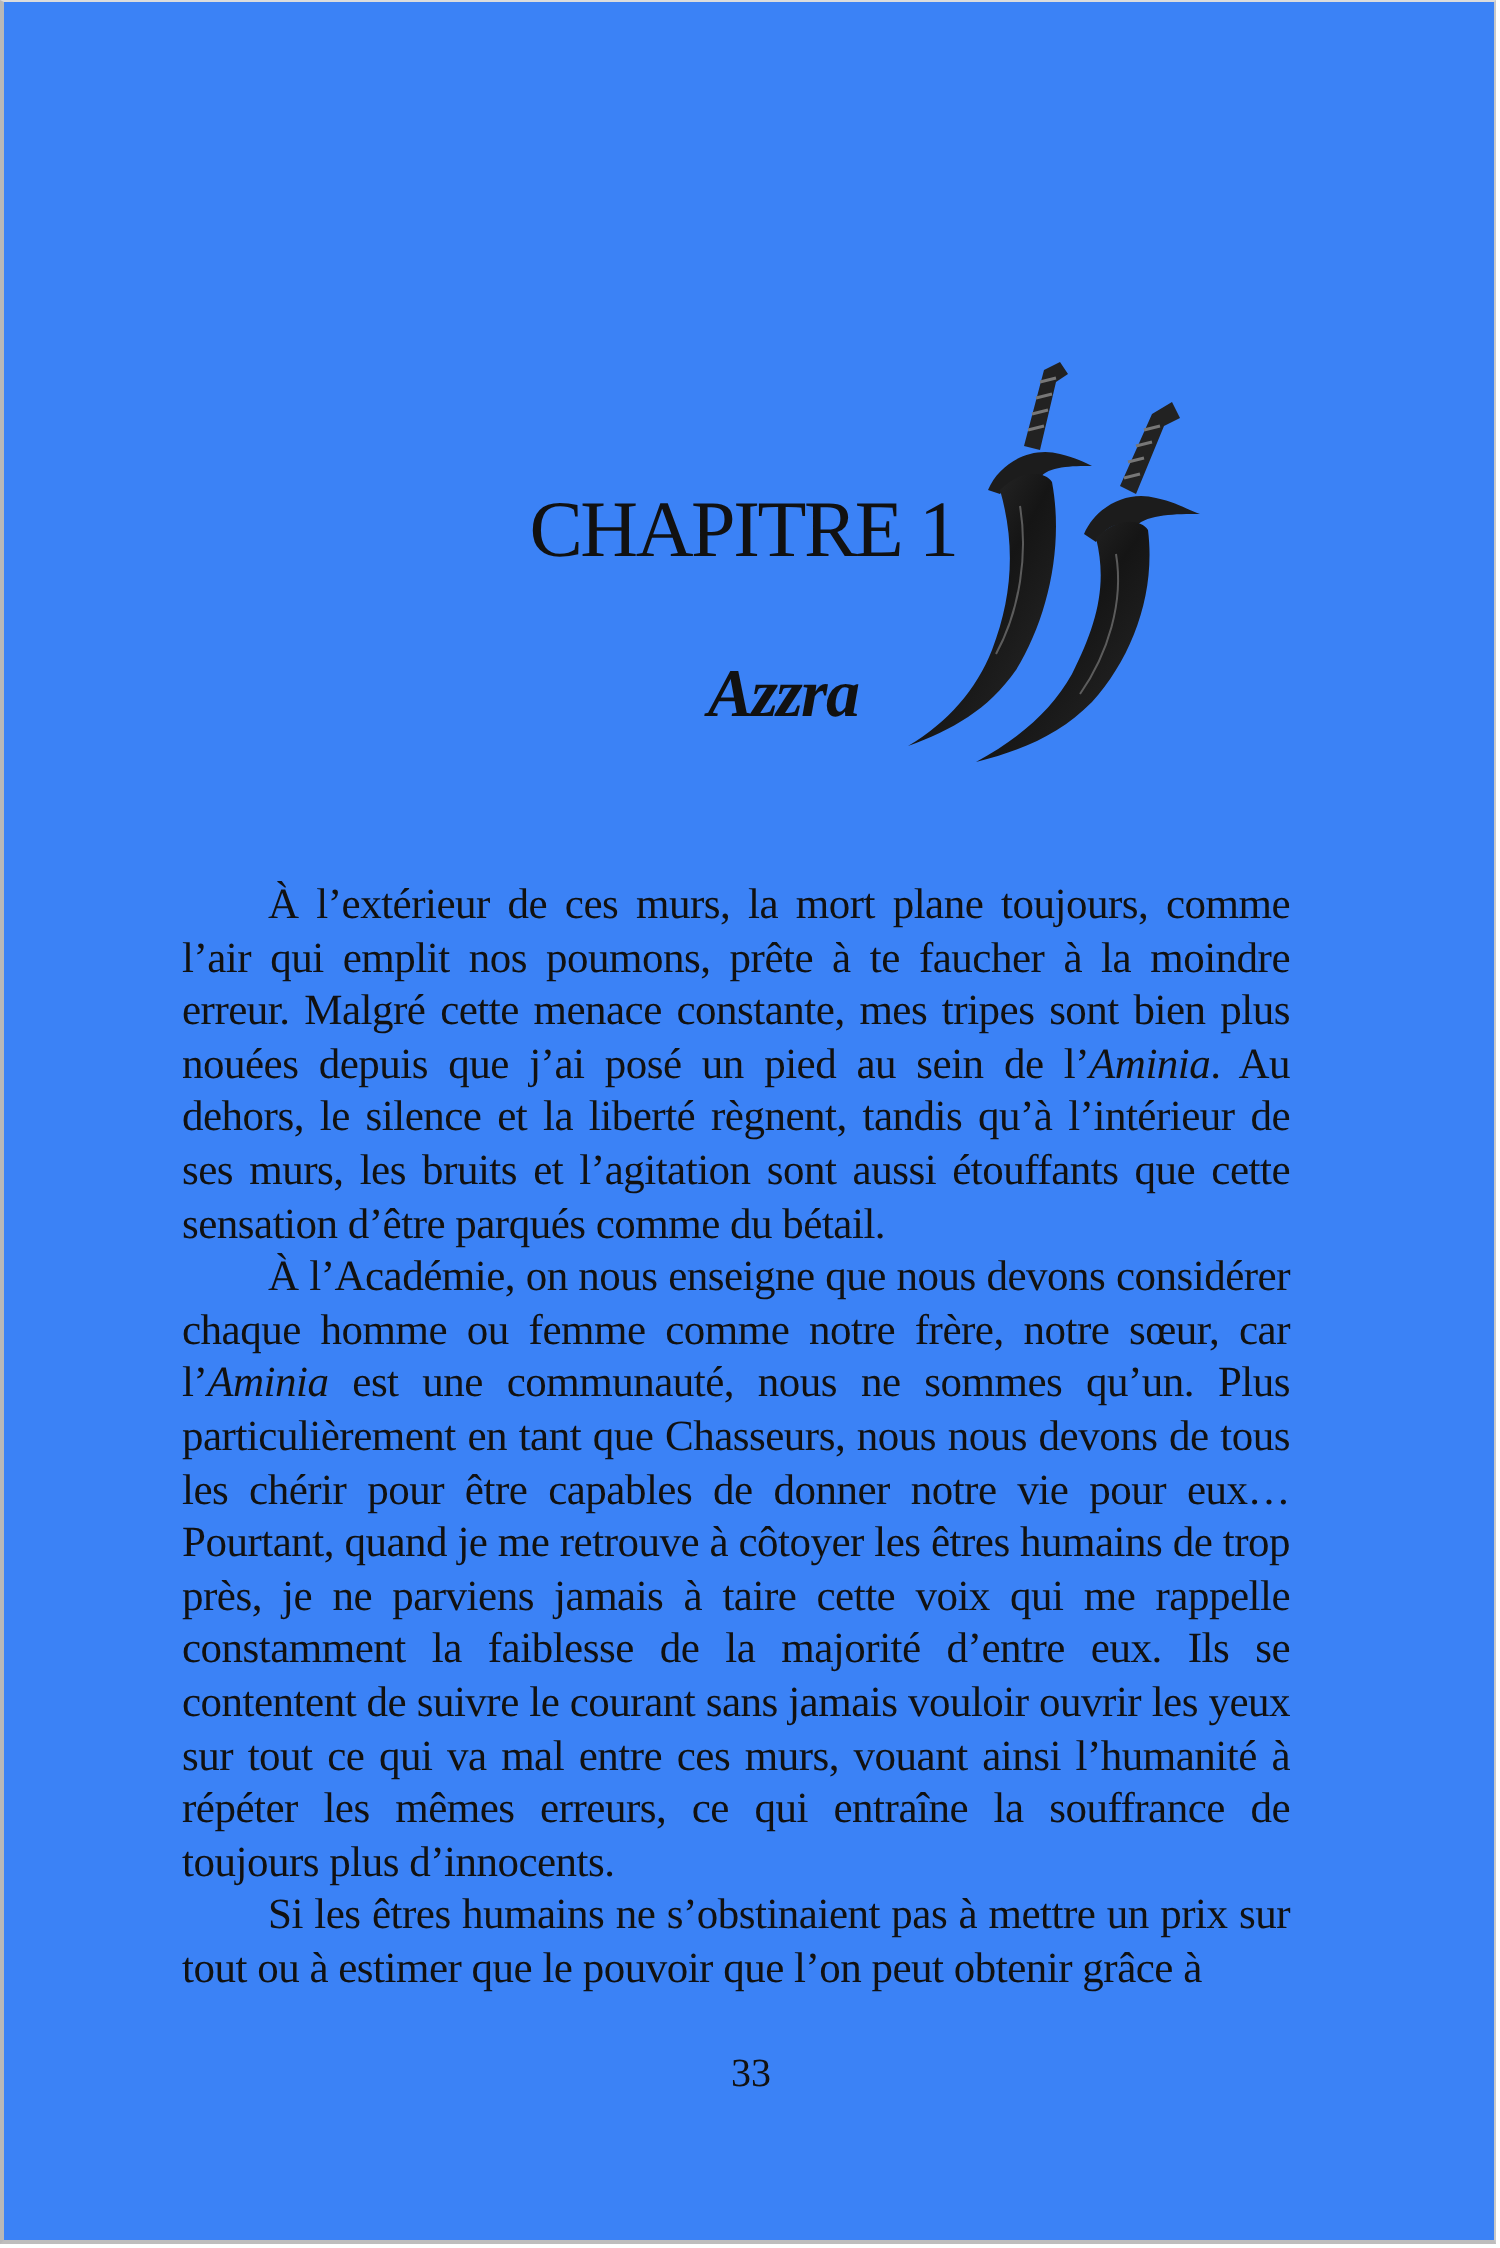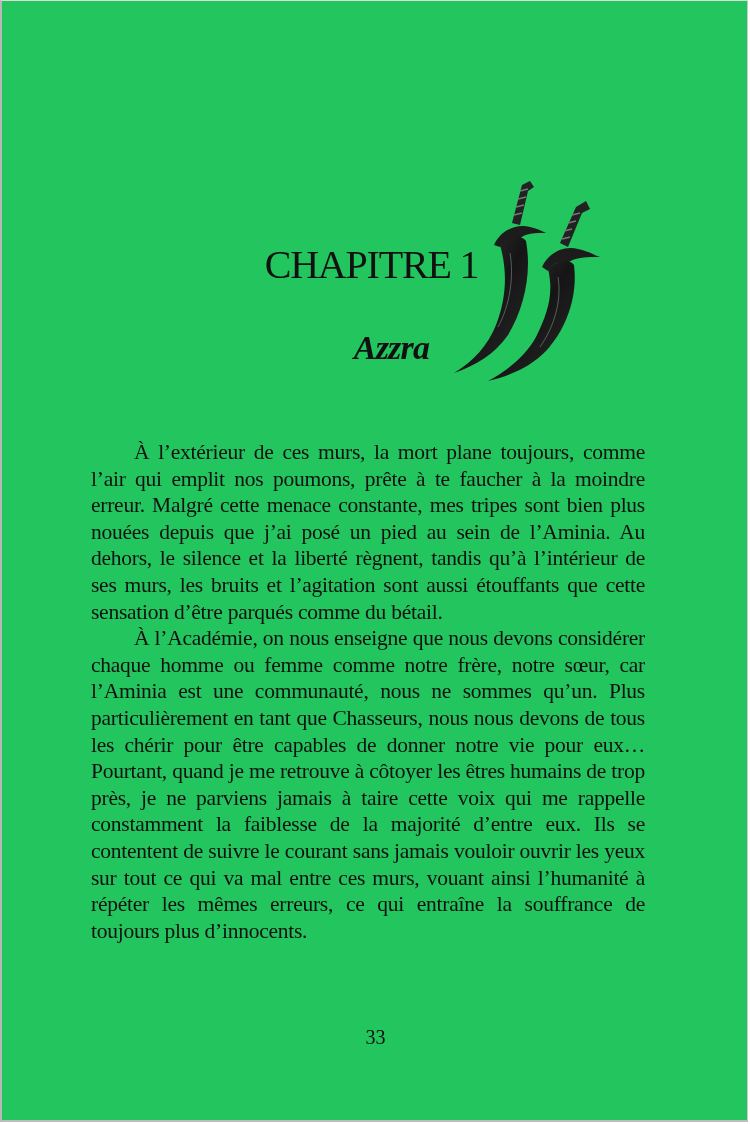--- a/index.html
+++ b/index.html
@@ -10,21 +10,21 @@
       color: #111;
     }
     .page {
       position: relative;
       width: 748px; height: 1122px;
       border-left: 2px solid #b8b8b8;
       border-top: 1px solid #dcdcdc;
       border-right: 1px solid #c8c8c8;
       border-bottom: 2px solid #bdbdbd;
       box-sizing: border-box;
-      background: #22c55e;
+      background: #3b82f6;
     }
     .chapter-title {
       position: absolute; left: 0; width: 100%;
       top: 244px;
       text-align: center;
       font-size: 40px;
       letter-spacing: -1.2px;
       padding-right: 6px;
       box-sizing: border-box;
       font-weight: normal;
@@ -51,21 +51,21 @@
     .body-text {
       position: absolute;
       left: 89px; top: 438px;
       width: 554px;
       font-size: 21.5px;
       line-height: 26.6px;
       text-align: justify;
       letter-spacing: -0.25px;
     }
     .body-text p { margin: 0; text-indent: 43px; }
-    .body-text p .it { }
+    .body-text p .it { font-style: italic; }
     .page-number {
       position: absolute; left: 0; width: 100%;
       top: 1025px;
       text-align: center;
       font-size: 20px;
       padding-left: 2px;
       box-sizing: border-box;
       font-family: Liberation Serif, serif;
     }
   </style>
@@ -99,16 +99,17 @@
 
     <path d="M92 90 C98 76 114 68 128 72 C138 74 144 78 150 80 C138 80 124 80 118 86 C112 84 104 84 98 94 Z" fill="#1c1c1c"></path>
 
     <path d="M98 92 C108 82 120 82 124 88 C128 120 116 152 96 174 C80 190 62 198 38 204 C60 192 76 178 86 160 C98 136 104 116 98 92 Z" fill="url(#blade)"></path>
     <path d="M108 100 C112 124 104 150 90 170" stroke="#888" stroke-width="1" fill="none" opacity="0.6"></path>
   </svg>
 
   <div class="body-text">
     <p><span>À l’extérieur de ces murs, la mort plane toujours, comme l’air qui emplit nos poumons, prête à te faucher à la moindre erreur. Malgré cette menace constante, mes tripes sont bien plus nouées depuis que j’ai posé un pied au sein de l’</span><span class="it">Aminia</span><span>. Au dehors, le silence et la liberté règnent, tandis qu’à l’intérieur de ses murs, les bruits et l’agitation sont aussi étouffants que cette sensation d’être parqués comme du bétail.</span></p>
     <p><span>À l’Académie, on nous enseigne que nous devons considérer chaque homme ou femme comme notre frère, notre sœur, car l’</span><span class="it">Aminia</span><span> est une communauté, nous ne sommes qu’un. Plus particulièrement en tant que Chasseurs, nous nous devons de tous les chérir pour être capables de donner notre vie pour eux… Pourtant, quand je me retrouve à côtoyer les êtres humains de trop près, je ne parviens jamais à taire cette voix qui me rappelle constamment la faiblesse de la majorité d’entre eux. Ils se contentent de suivre le courant sans jamais vouloir ouvrir les yeux sur tout ce qui va mal entre ces murs, vouant ainsi l’humanité à répéter les mêmes erreurs, ce qui entraîne la souffrance de toujours plus d’innocents.</span></p>
+    <p><span>Si les êtres humains ne s’obstinaient pas à mettre un prix sur tout ou à estimer que le pouvoir que l’on peut obtenir grâce à</span></p>
   </div>
 
   <div class="page-number">33</div>
 </div>
 
 </body></html>

